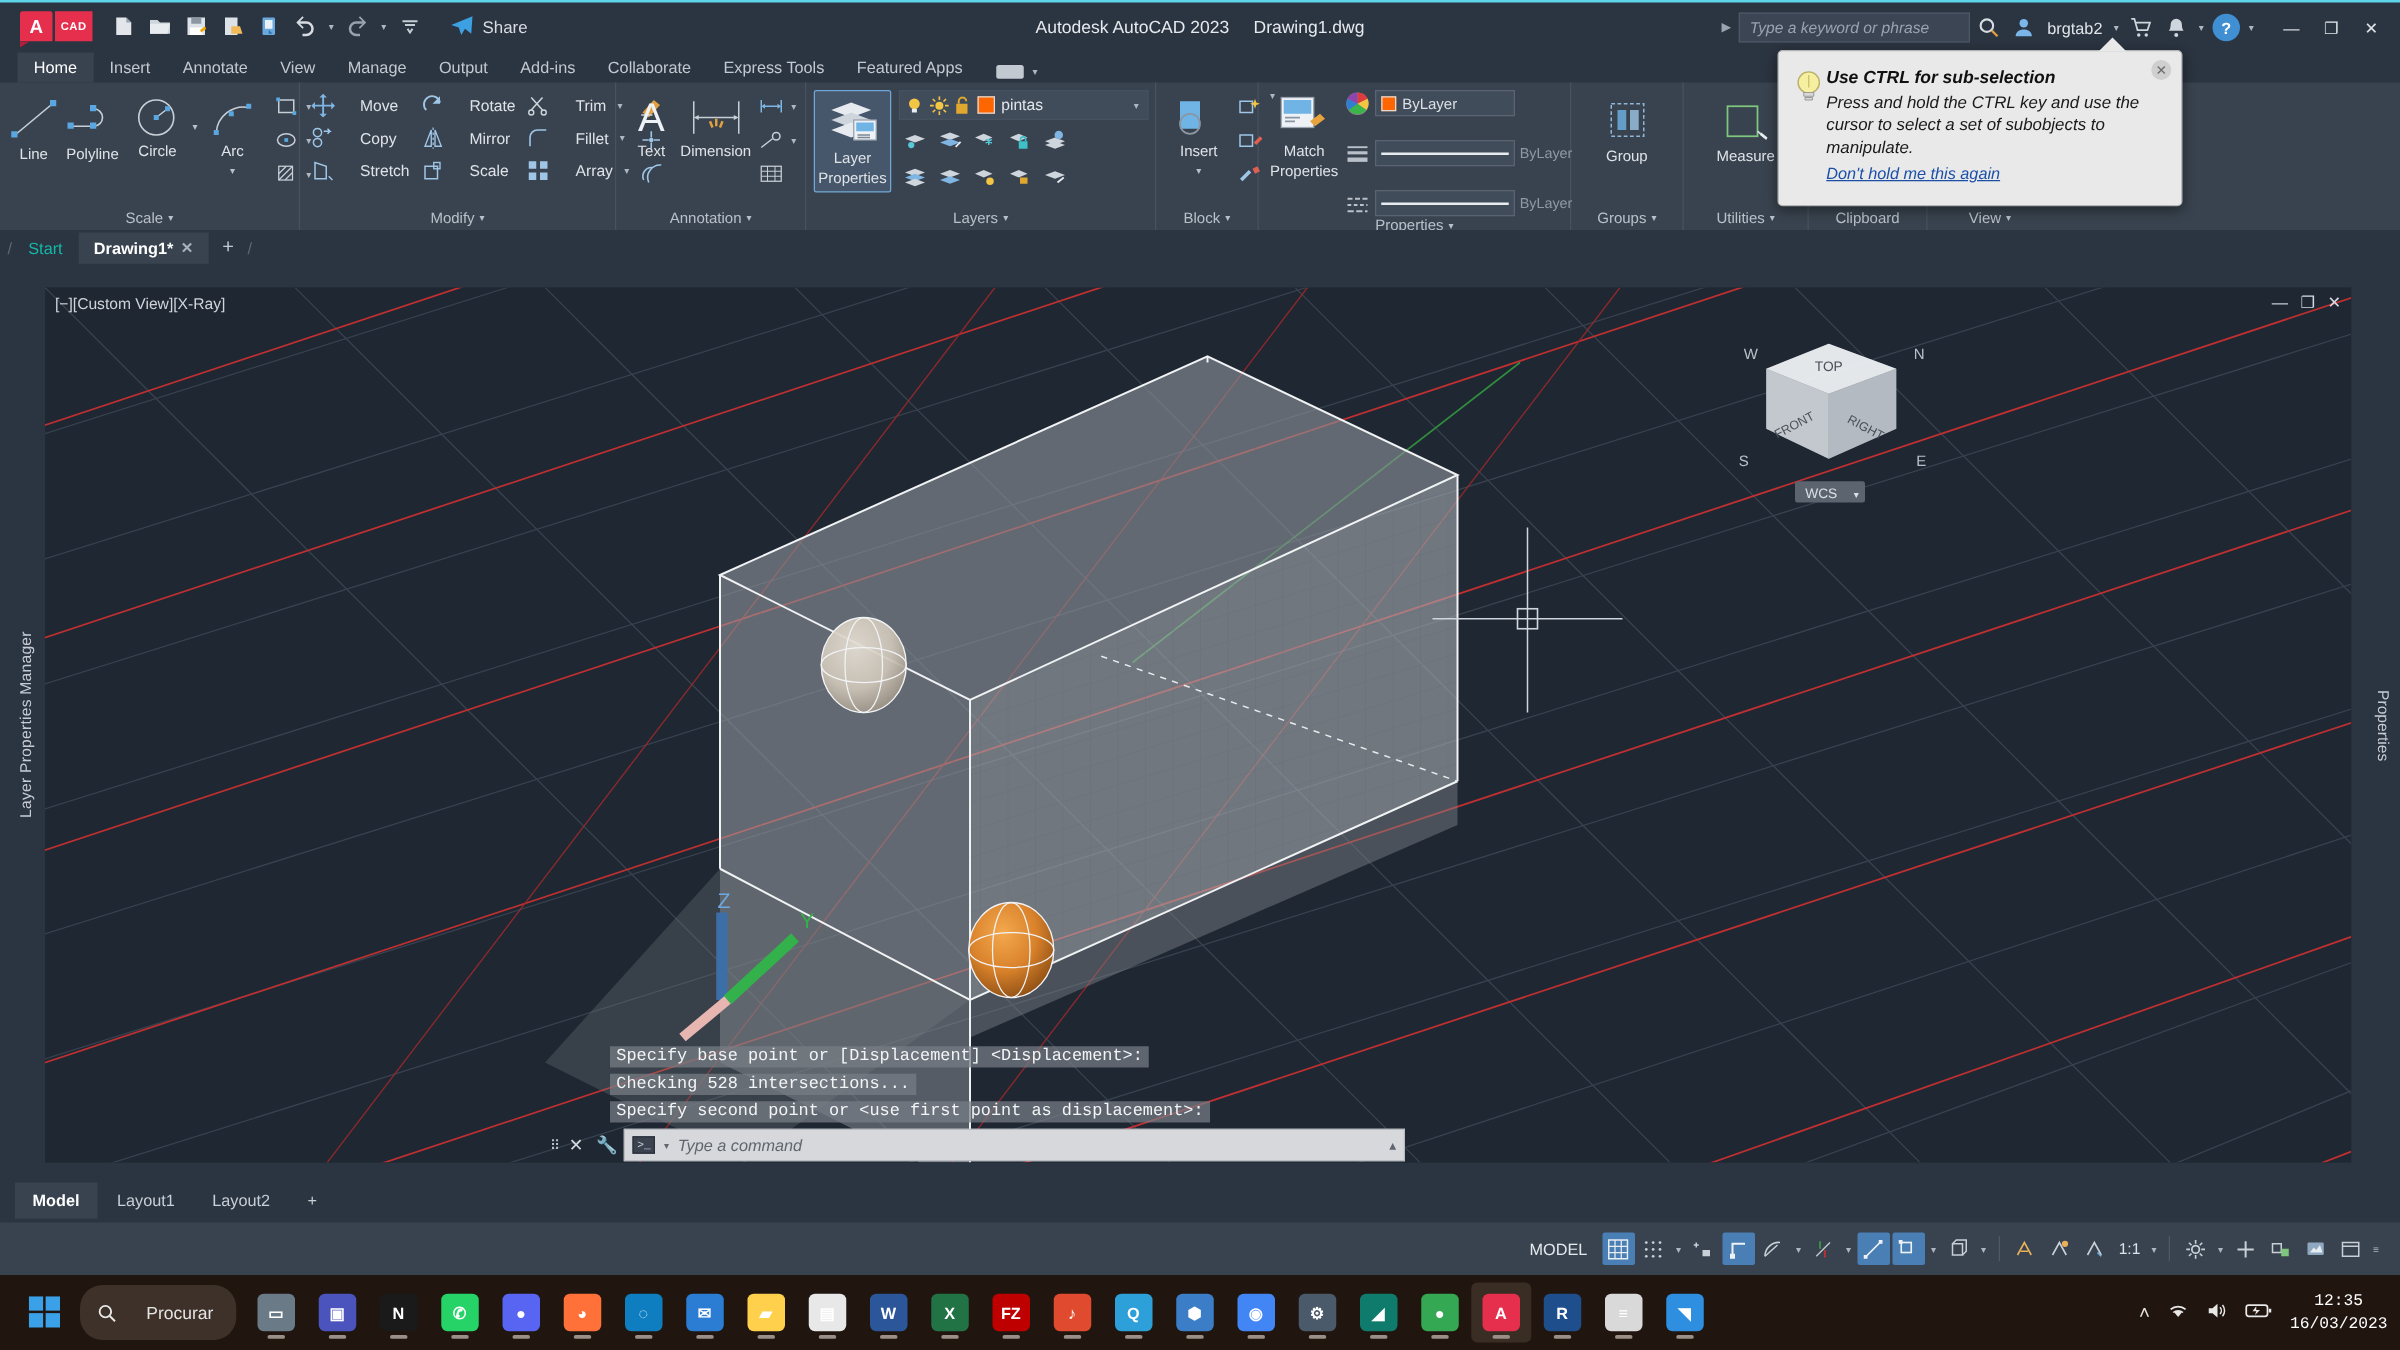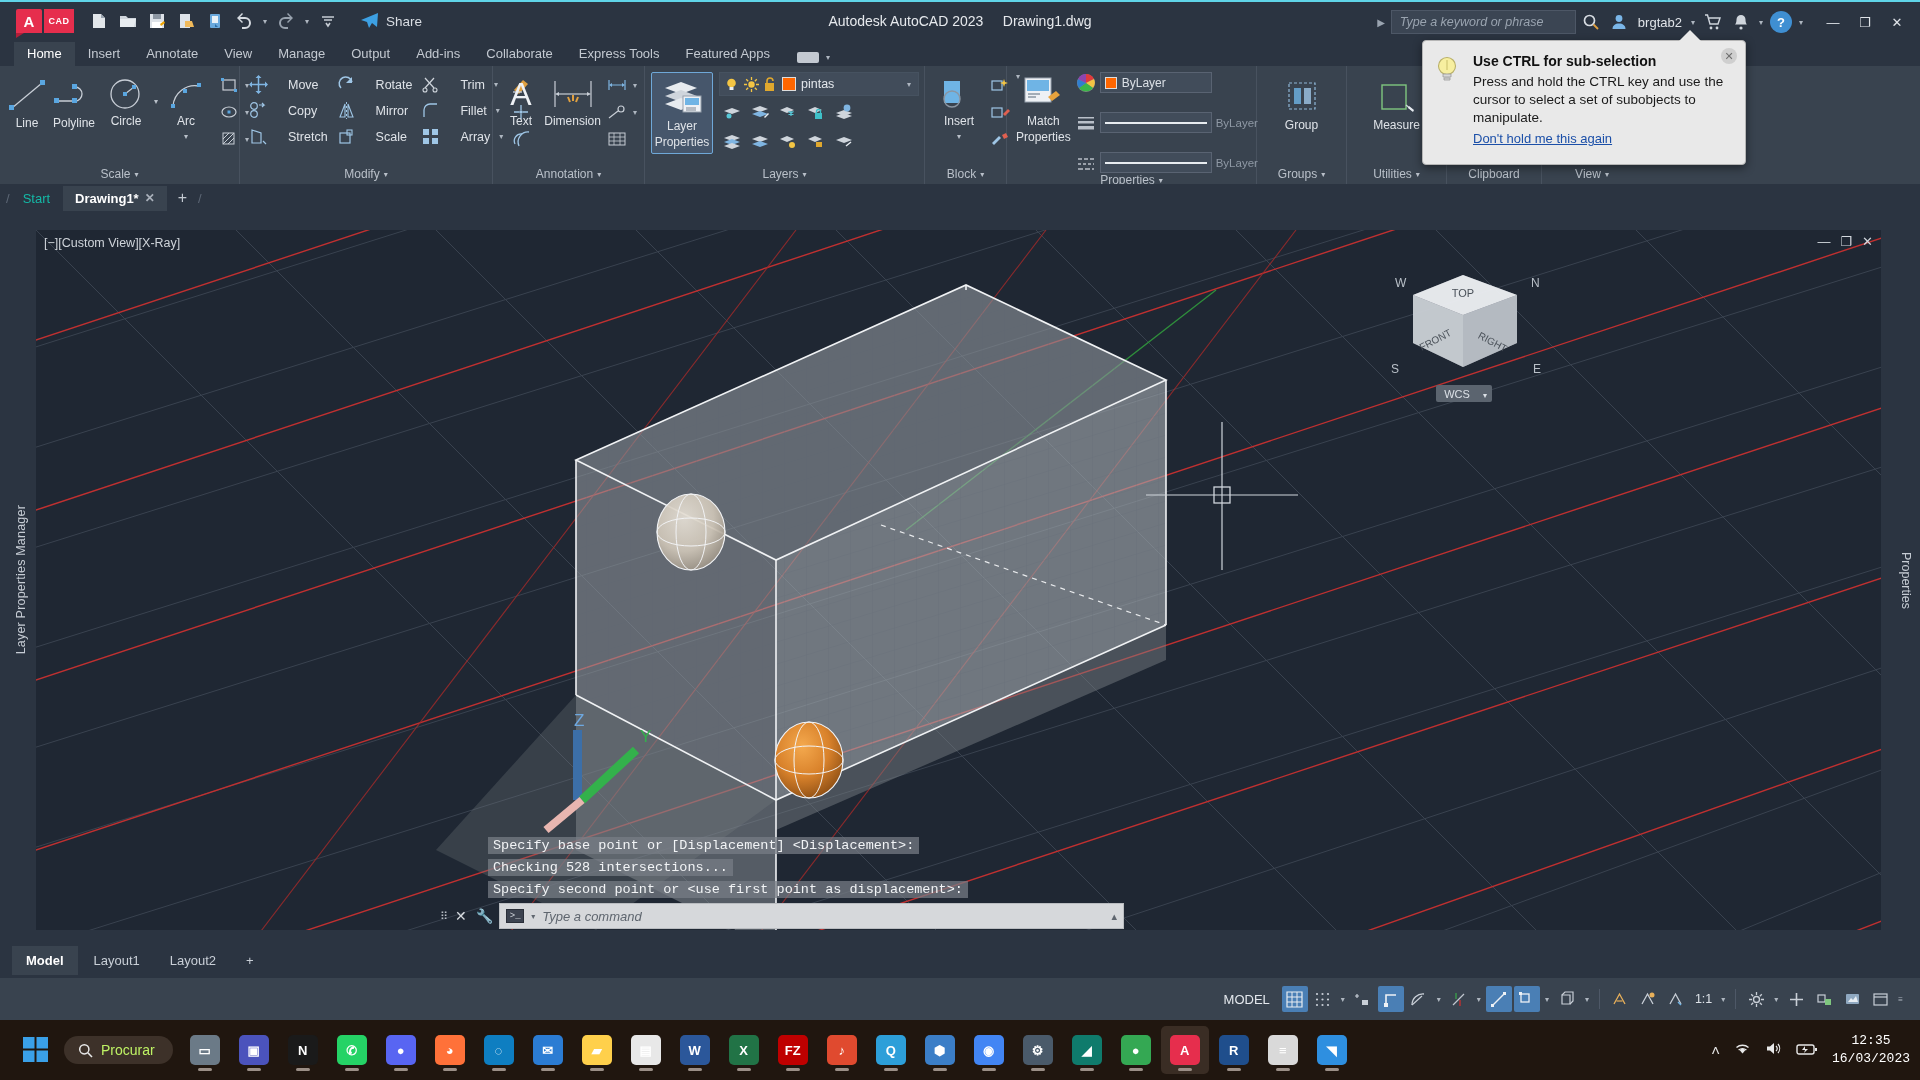--- a/index.html
+++ b/index.html
@@ -241,22 +241,22 @@
 
   
   .taskbar {
     position:absolute; left:0; top:1020px; width:1920px; height:60px;
     background:#20160f; display:flex; align-items:center; gap:2px;
     padding-left:10px;
   }
   .tb-start { width:52px;height:46px;display:flex;align-items:center;
     justify-content:center; }
   .tb-search {
-    height:28px; background:#3d3129; border-radius:18px; display:flex;
-    align-items:center; gap:8px; padding:0 18px 0 14px; color:#bef264;
+    height:44px; background:#3d3129; border-radius:18px; display:flex;
+    align-items:center; gap:24px; padding:0 18px 0 14px; color:#e5e5e5;
     font-size:14px; margin-right:6px;
   }
   .tb-app { width:48px;height:48px;display:flex;align-items:center;
     justify-content:center; position:relative; }
   .tb-app.running::after {
     content:''; position:absolute; bottom:3px; left:50%;
     transform:translateX(-50%); width:14px; height:3px; border-radius:2px;
     background:#9b8f87;
   }
   .tb-app.active { background:#3a2d24; border-radius:5px; }
@@ -275,21 +275,21 @@
   .balloon::before {
     content:''; position:absolute; top:-11px; right:44px;
     border-left:11px solid transparent; border-right:11px solid transparent;
     border-bottom:11px solid #e9e9e9;
   }
   .balloon-x {
     position:absolute; right:8px; top:7px; width:16px; height:16px;
     border-radius:50%; background:#cfcfcf; color:#6d6d6d; font-size:11px;
     display:flex; align-items:center; justify-content:center;
   }
-  .balloon-row { display:flex; gap:12px; }
+  .balloon-row { display:flex; gap:0;font-style:italic; }
   .bulb { flex:0 0 26px; padding-top:2px; }
   .balloon-title { font-size:14px; font-weight:bold; color:#111;
     margin-bottom:4px; }
   .balloon-body { font-size:13.5px; color:#1a1a1a; line-height:1.32; }
   .balloon-link { font-size:13px; color:#1b4fa8; text-decoration:underline;
     margin-top:5px; display:inline-block; }
 </style>
 </head>
 <body>
 

